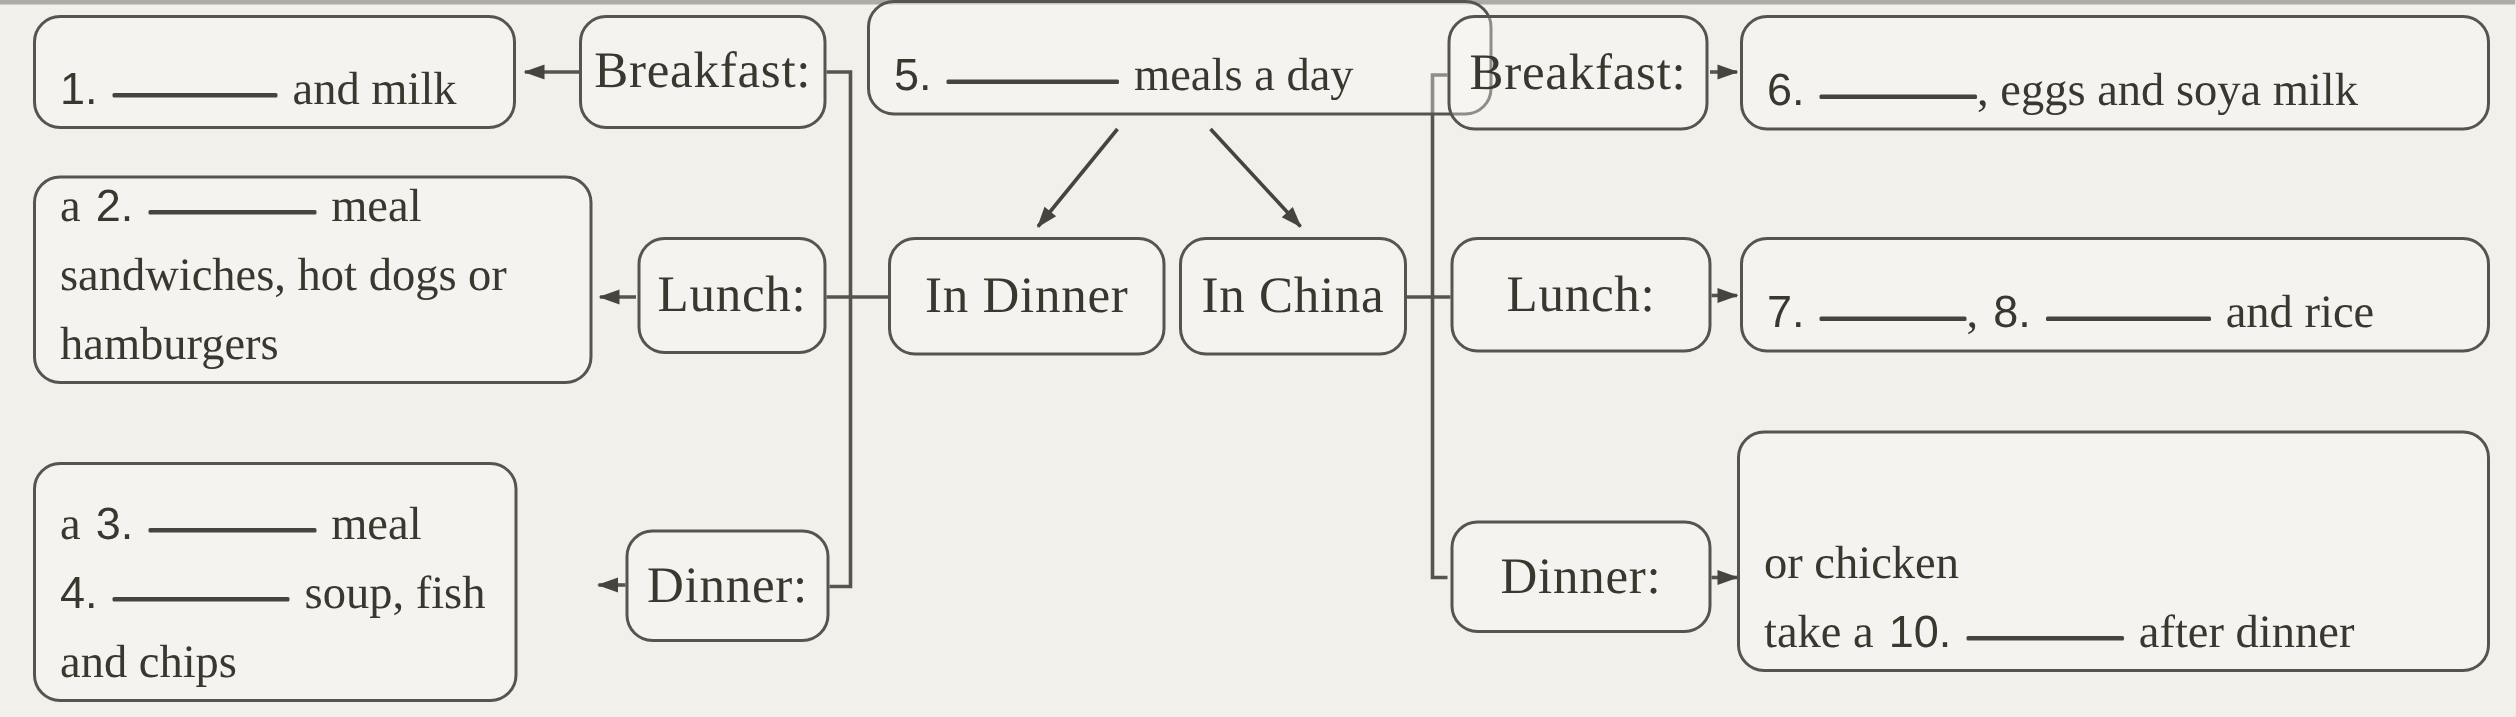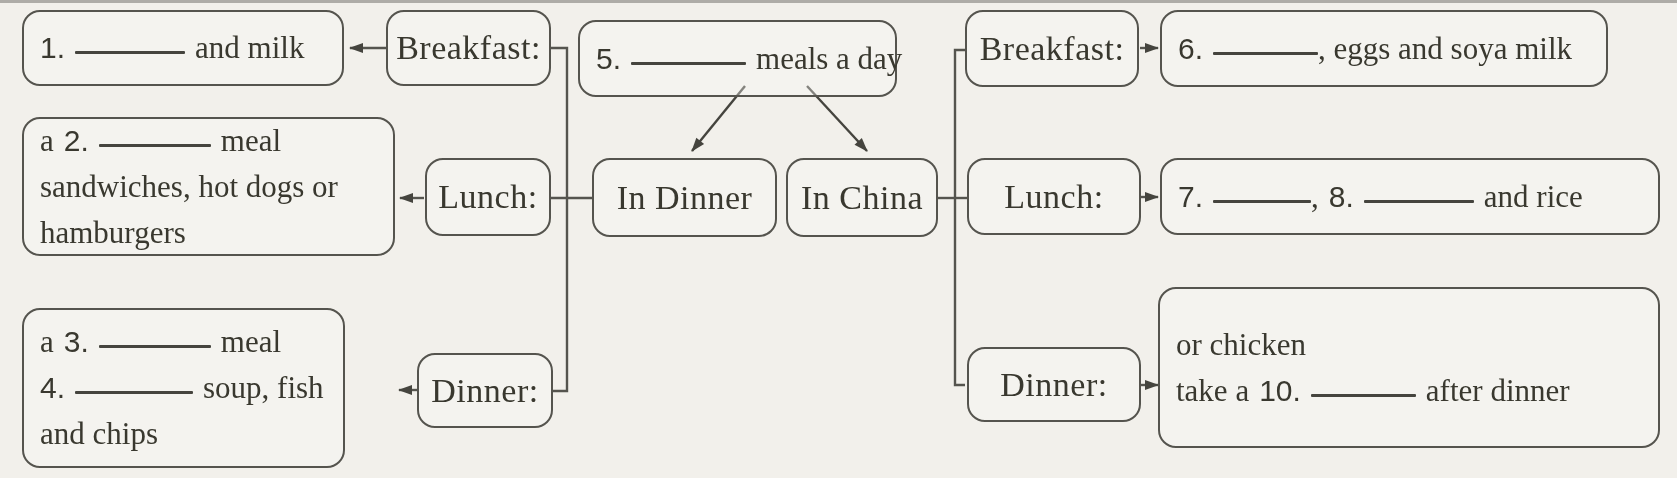--- a/index.html
+++ b/index.html
@@ -18,21 +18,21 @@
     border-radius:18px;
     box-sizing:border-box;
     background:rgba(250,249,245,0.35);
   }
   .label-box{
     display:flex;align-items:center;justify-content:center;
     font-size:34px;
     letter-spacing:0.5px;
   }
   .content{
-    display:flex;flex-direction:column;justify-content:center;
+    display:flex;flex-direction:column;justify-content:flex-end;
     padding:2px 16px;
     font-size:31px;
   }
   .tline{white-space:nowrap;line-height:46px;height:46px;}
   .num{
     font-family:"Liberation Sans", sans-serif;
     font-size:30px;
   }
   .gap{margin-left:10px;}
   .blank{
@@ -95,42 +95,42 @@
   <div class="box label-box" style="left:386px;top:10px;width:165px;height:76px">
     <span>Breakfast:</span>
   </div>
   <div class="box label-box" style="left:425px;top:158px;width:126px;height:78px">
     <span>Lunch:</span>
   </div>
   <div class="box label-box" style="left:417px;top:353px;width:136px;height:75px">
     <span>Dinner:</span>
   </div>
 
-  <div class="box content" style="left:578px;top:20px;width:319px;height:77px">
+  <div class="box content" style="left:578px;top:0;width:417px;height:77px">
     <div class="tline"><span class="num">5.</span><span class="blank w115"></span><span class="gap">meals a day</span></div>
   </div>
 
   <div class="box label-box" style="left:592px;top:158px;width:185px;height:79px">
     <span>In Dinner</span>
   </div>
   <div class="box label-box" style="left:786px;top:158px;width:152px;height:79px">
     <span>In China</span>
   </div>
 
   <div class="box label-box" style="left:965px;top:10px;width:174px;height:77px">
     <span>Breakfast:</span>
   </div>
   <div class="box label-box" style="left:967px;top:158px;width:174px;height:77px">
     <span>Lunch:</span>
   </div>
   <div class="box label-box" style="left:967px;top:347px;width:174px;height:75px">
     <span>Dinner:</span>
   </div>
 
-  <div class="box content" style="left:1160px;top:10px;width:448px;height:77px">
+  <div class="box content" style="left:1160px;top:10px;width:500px;height:77px">
     <div class="tline"><span class="num">6.</span><span class="blank w105"></span><span>, eggs and soya milk</span></div>
   </div>
 
   <div class="box content" style="left:1160px;top:158px;width:500px;height:77px">
     <div class="tline"><span class="num">7.</span><span class="blank w98"></span><span>,</span><span class="num gap">8.</span><span class="blank w110"></span><span class="gap">and rice</span></div>
   </div>
 
   <div class="box content" style="left:1158px;top:287px;width:502px;height:161px">
     <div class="tline">or chicken</div>
     <div class="tline"><span>take a</span><span class="num gap">10.</span><span class="blank w105"></span><span class="gap">after dinner</span></div>

